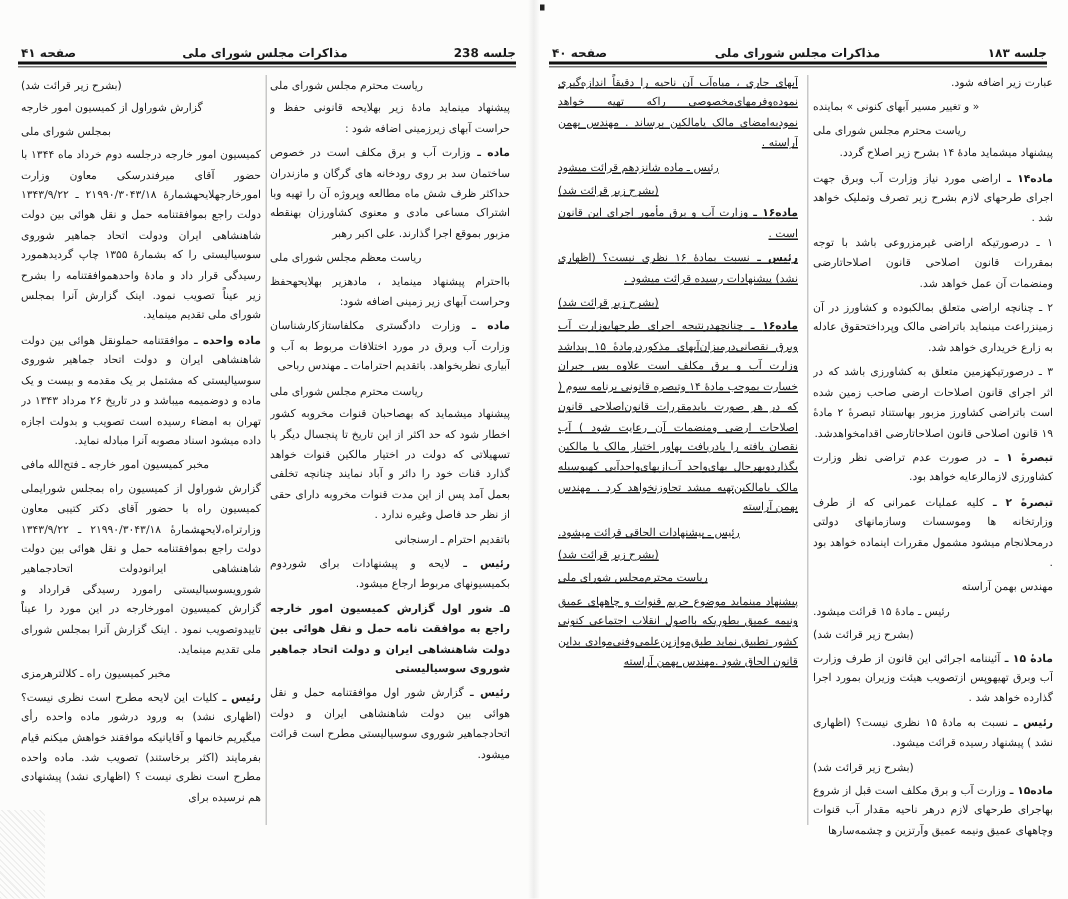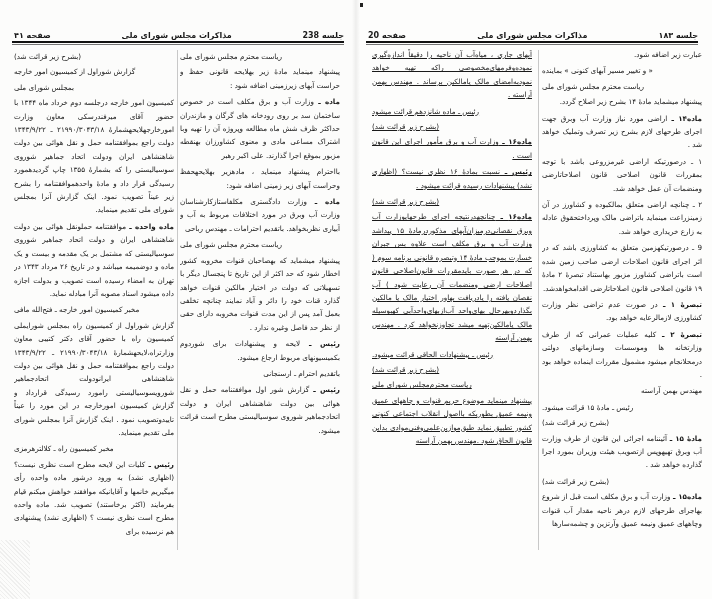--- a/index.html
+++ b/index.html
@@ -74,26 +74,28 @@
       <span>جلسه 238</span>
       <span>مذاکرات مجلس شورای ملی</span>
       <span>صفحه ۴۱</span>
     </div>
     <div class="header-rule"></div>
     <div class="header-rule2"></div>
     <div class="col c-right" id="lp-rc">
         <p class="center"><span>ریاست محترم مجلس شورای ملی</span></p>
         <p><span>پیشنهاد مینماید مادهٔ زیر بهلایحه قانونی حفظ و حراست آبهای زیرزمینی اضافه شود :</span></p>
         <p><span class="lead">ماده ـ </span><span>وزارت آب و برق مکلف است در خصوص ساختمان سد بر روی رودخانه های گرگان و مازندران حداکثر ظرف شش ماه مطالعه وپروژه آن را تهیه وبا اشتراک مساعی مادی و معنوی کشاورزان بهنقطه مزبور بموقع اجرا گذارند. علی اکبر رهبر</span></p>
+        <p class="center"><span>ریاست معظم مجلس شورای ملی</span></p>
         <p><span>بااحترام پیشنهاد مینماید ، مادهزیر بهلایحهحفظ وحراست آبهای زیر زمینی اضافه شود:</span></p>
         <p><span class="lead">ماده ـ </span><span>وزارت دادگستری مکلفاستازکارشناسان وزارت آب وبرق در مورد اختلافات مربوط به آب و آبیاری نظربخواهد. باتقدیم احترامات ـ مهندس رباحی</span></p>
         <p class="center"><span>ریاست محترم مجلس شورای ملی</span></p>
         <p><span>پیشنهاد میشماید که بهصاحبان قنوات مخروبه کشور اخطار شود که حد اکثر از این تاریخ تا پنجسال دیگر با تسهیلاتی که دولت در اختیار مالکین قنوات خواهد گذارد قنات خود را دائر و آباد نمایند چنانچه تخلفی بعمل آمد پس از این مدت قنوات مخروبه دارای حقی از نظر حد فاصل وغیره ندارد .</span></p>
+        <p><span>باتقدیم احترام ـ ارسنجانی</span></p>
         <p><span class="lead">رئیس ـ </span><span>لایحه و پیشنهادات برای شوردوم بکمیسیونهای مربوط ارجاع میشود.</span></p>
-        <p><span>باتقدیم احترام ـ ارسنجانی</span></p>
+        <p class="boldblock"><span>۵ـ شور اول گزارش کمیسیون امور خارجه راجع به موافقت نامه حمل و نقل هوائی بین دولت شاهنشاهی ایران و دولت اتحاد جماهیر شوروی سوسیالیستی</span></p>
         <p><span class="lead">رئیس ـ </span><span>گزارش شور اول موافقتنامه حمل و نقل هوائی بین دولت شاهنشاهی ایران و دولت اتحادجماهیر شوروی سوسیالیستی مطرح است قرائت میشود.</span></p>
       </div>
     <div class="col-divider"></div>
     <div class="col c-left" id="lp-lc">
         <p class="center"><span>(بشرح زیر قرائت شد)</span></p>
         <p class="center"><span>گزارش شوراول از کمیسیون امور خارجه</span></p>
         <p class="center"><span>بمجلس شورای ملی</span></p>
         <p><span>کمیسیون امور خارجه درجلسه دوم خرداد ماه ۱۳۴۴ با حضور آقای میرفندرسکی معاون وزارت امورخارجهلایحهشمارهٔ ۲۱۹۹۰/۳۰۴۳/۱۸ ـ ۱۳۴۳/۹/۲۲ دولت راجع بموافقتنامه حمل و نقل هوائی بین دولت شاهنشاهی ایران ودولت اتحاد جماهیر شوروی سوسیالیستی را که بشمارهٔ ۱۳۵۵ چاپ گردیدهمورد رسیدگی قرار داد و مادهٔ واحدهموافقتنامه را بشرح زیر عیناً تصویب نمود. اینک گزارش آنرا بمجلس شورای ملی تقدیم مینماید.</span></p>
         <p><span class="lead">ماده واحده ـ </span><span>موافقتنامه حملونقل هوائی بین دولت شاهنشاهی ایران و دولت اتحاد جماهیر شوروی سوسیالیستی که مشتمل بر یک مقدمه و بیست و یک ماده و دوضمیمه میباشد و در تاریخ ۲۶ مرداد ۱۳۴۳ در تهران به امضاء رسیده است تصویب و بدولت اجازه داده میشود اسناد مصوبه آنرا مبادله نماید.</span></p>
         <p class="center"><span>مخبر کمیسیون امور خارجه ـ فتح‌الله مافی</span></p>
@@ -101,39 +103,40 @@
         <p class="center"><span>مخبر کمیسیون راه ـ کلالترهرمزی</span></p>
         <p><span class="lead">رئیس ـ </span><span>کلیات این لایحه مطرح است نظری نیست؟ (اظهاری نشد) به ورود درشور ماده واحده رأی میگیریم خانمها و آقایانیکه موافقند خواهش میکنم قیام بفرمایند (اکثر برخاستند) تصویب شد. ماده واحده مطرح است نظری نیست ؟ (اظهاری نشد) پیشنهادی هم نرسیده برای</span></p>
       </div>
     <div class="noise"></div>
   </div>
 
   <div class="page right">
     <div class="header">
       <span>جلسه ۱۸۳</span>
       <span>مذاکرات مجلس شورای ملی</span>
-      <span>صفحه 20</span>
+      <span>صفحه ۴۰</span>
     </div>
     <div class="header-rule"></div>
     <div class="header-rule2"></div>
     <div class="col c-right" id="rp-rc">
         <p><span>عبارت زیر اضافه شود.</span></p>
         <p class="center"><span>« و تغییر مسیر آبهای کنونی » بماینده</span></p>
         <p class="center"><span>ریاست محترم مجلس شورای ملی</span></p>
         <p><span>پیشنهاد میشماید مادهٔ ۱۴ بشرح زیر اصلاح گردد.</span></p>
         <p><span class="lead">ماده۱۴ ـ </span><span>اراضی مورد نیاز وزارت آب وبرق جهت اجرای طرحهای لازم بشرح زیر تصرف وتملیک خواهد شد .</span></p>
         <p><span>۱ ـ درصورتیکه اراضی غیرمزروعی باشد با توجه بمقررات قانون اصلاحی قانون اصلاحاتارضی ومنضمات آن عمل خواهد شد.</span></p>
         <p><span>۲ ـ چنانچه اراضی متعلق بمالکبوده و کشاورز در آن زمینزراعت مینماید باتراضی مالک وپرداختحقوق عادله به زارع خریداری خواهد شد.</span></p>
-        <p><span>9 ـ درصورتیکهزمین متعلق به کشاورزی باشد که در اثر اجرای قانون اصلاحات ارضی صاحب زمین شده است باتراضی کشاورز مزبور بهاستناد تبصرهٔ ۲ مادهٔ ۱۹ قانون اصلاحی قانون اصلاحاتارضی اقدامخواهدشد.</span></p>
+        <p><span>۳ ـ درصورتیکهزمین متعلق به کشاورزی باشد که در اثر اجرای قانون اصلاحات ارضی صاحب زمین شده است باتراضی کشاورز مزبور بهاستناد تبصرهٔ ۲ مادهٔ ۱۹ قانون اصلاحی قانون اصلاحاتارضی اقدامخواهدشد.</span></p>
         <p><span class="lead">تبصرهٔ ۱ ـ </span><span>در صورت عدم تراضی نظر وزارت کشاورزی لازمالرعایه خواهد بود.</span></p>
         <p><span class="lead">تبصرهٔ ۲ ـ </span><span>کلیه عملیات عمرانی که از طرف وزارتخانه ها وموسسات وسازمانهای دولتی درمحلانجام میشود مشمول مقررات اینماده خواهد بود .</span></p>
         <p><span>مهندس بهمن آراسته</span></p>
         <p class="center"><span>رئیس ـ مادهٔ ۱۵ قرائت میشود.</span></p>
         <p class="center"><span>(بشرح زیر قرائت شد)</span></p>
         <p><span class="lead">مادهٔ ۱۵ ـ </span><span>آئیننامه اجرائی این قانون از طرف وزارت آب وبرق تهیهوپس ازتصویب هیئت وزیران بمورد اجرا گذارده خواهد شد .</span></p>
+        <p><span class="lead">رئیس ـ </span><span>نسبت به مادهٔ ۱۵ نظری نیست؟ (اظهاری نشد ) پیشنهاد رسیده قرائت میشود.</span></p>
         <p class="center"><span>(بشرح زیر قرائت شد)</span></p>
         <p><span class="lead">ماده۱۵ ـ </span><span>وزارت آب و برق مکلف است قبل از شروع بهاجرای طرحهای لازم درهر ناحیه مقدار آب قنوات وچاههای عمیق ونیمه عمیق وآرتزین و چشمه‌سارها</span></p>
       </div>
     <div class="col-divider"></div>
     <div class="col c-left" id="rp-lc">
         <p><span>آبهای جاری ، میاه‌آب آن ناحیه را دقیقاً اندازه‌گیری نموده‌وفرمهای‌مخصوصی راکه تهیه خواهد نمودبه‌امضای مالک یامالکین برساند . مهندس بهمن آراسته .</span></p>
         <p class="center"><span>رئیس ـ ماده شانزدهم قرائت میشود</span></p>
         <p class="center"><span>(بشرح زیر قرائت شد)</span></p>
         <p><span class="lead">ماده۱۶ ـ </span><span>وزارت آب و برق مأمور اجرای این قانون است .</span></p>
         <p><span class="lead">رئیس ـ </span><span>نسبت بمادهٔ ۱۶ نظری نیست؟ (اظهاری نشد) پیشنهادات رسیده قرائت میشود .</span></p>

